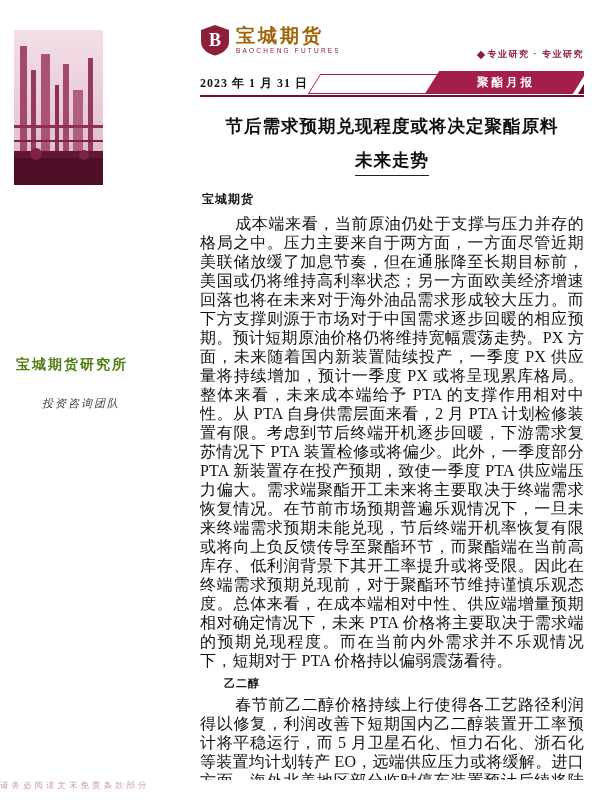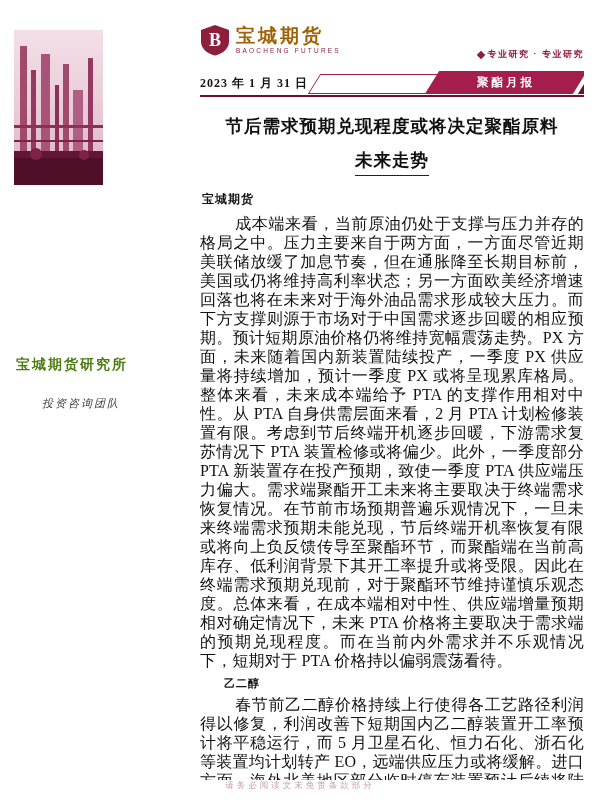--- a/index.html
+++ b/index.html
@@ -33,21 +33,21 @@
 
   .title { margin-top:12px; text-align:center; font-family:"Liberation Sans","DejaVu Sans",sans-serif; font-weight:bold; font-size:17.5px; color:#101010; line-height:1.95; letter-spacing:1px; }
   .title .underlined { border-bottom:1.5px solid #222; padding-bottom:5px; }
 
   .body-area { margin-top:14px; }
   .h-core { font-size:12px; font-weight:bold; letter-spacing:1px; margin:4px 0 6px 2px; }
   .h-sub { font-size:11px; font-weight:bold; margin:6px 0 4px 24px; letter-spacing:1px; }
   .para { font-size:16px; line-height:19px; text-align:justify; text-indent:2.2em; letter-spacing:0.2px; color:#111; margin-bottom:2px; }
   .note { text-align:left; font-size:9.5px; margin-top:8px; padding-right:2px; color:#222; }
 
-  .page-footer { position:absolute; left:0; right:0; bottom:8px; text-align:center; color:#c99fab; font-size:8.5px; letter-spacing:3px; }
+  .page-footer { position:absolute; left:0; right:0; bottom:8px; text-align:left; color:#c99fab; font-size:8.5px; letter-spacing:3px; }
 </style>
 </head>
 <body>
 
 <div class="page">
 
   <div class="photo">
     <svg viewBox="0 0 89 155" width="89" height="155">
       <defs>
         <linearGradient id="sky" x1="0" y1="0" x2="0" y2="1">

